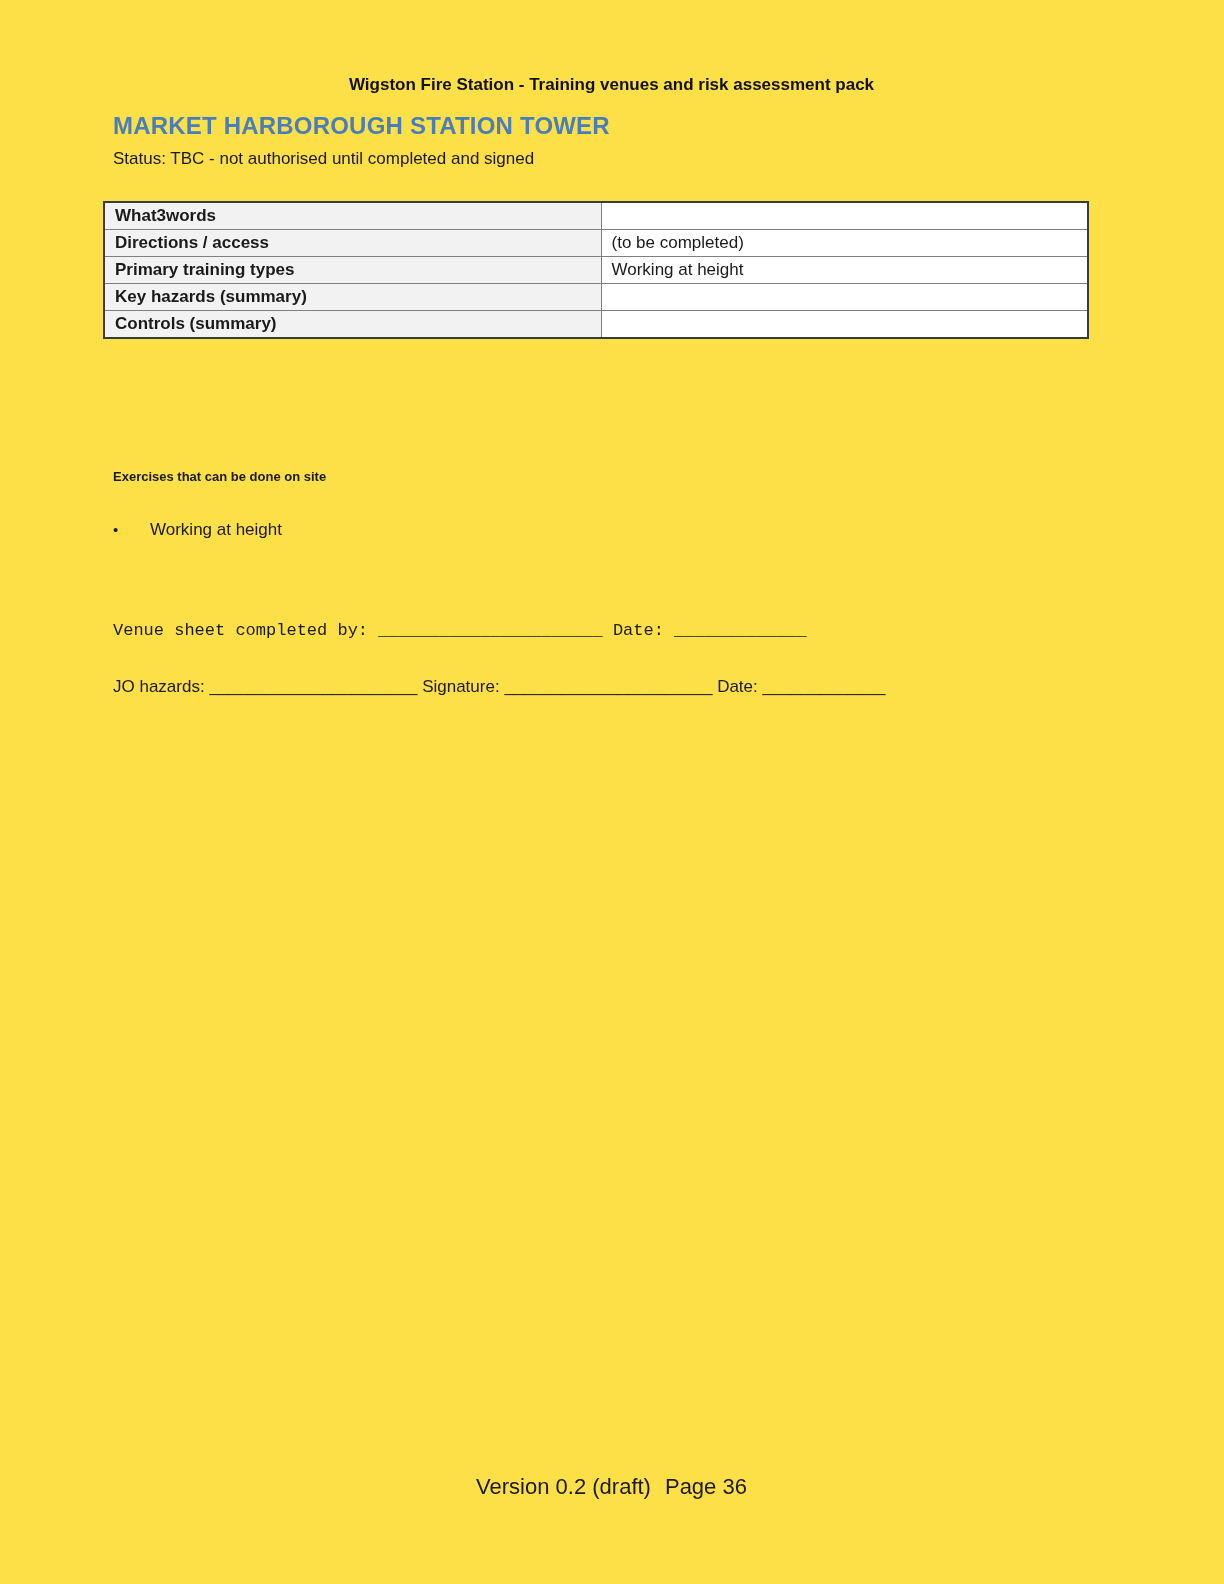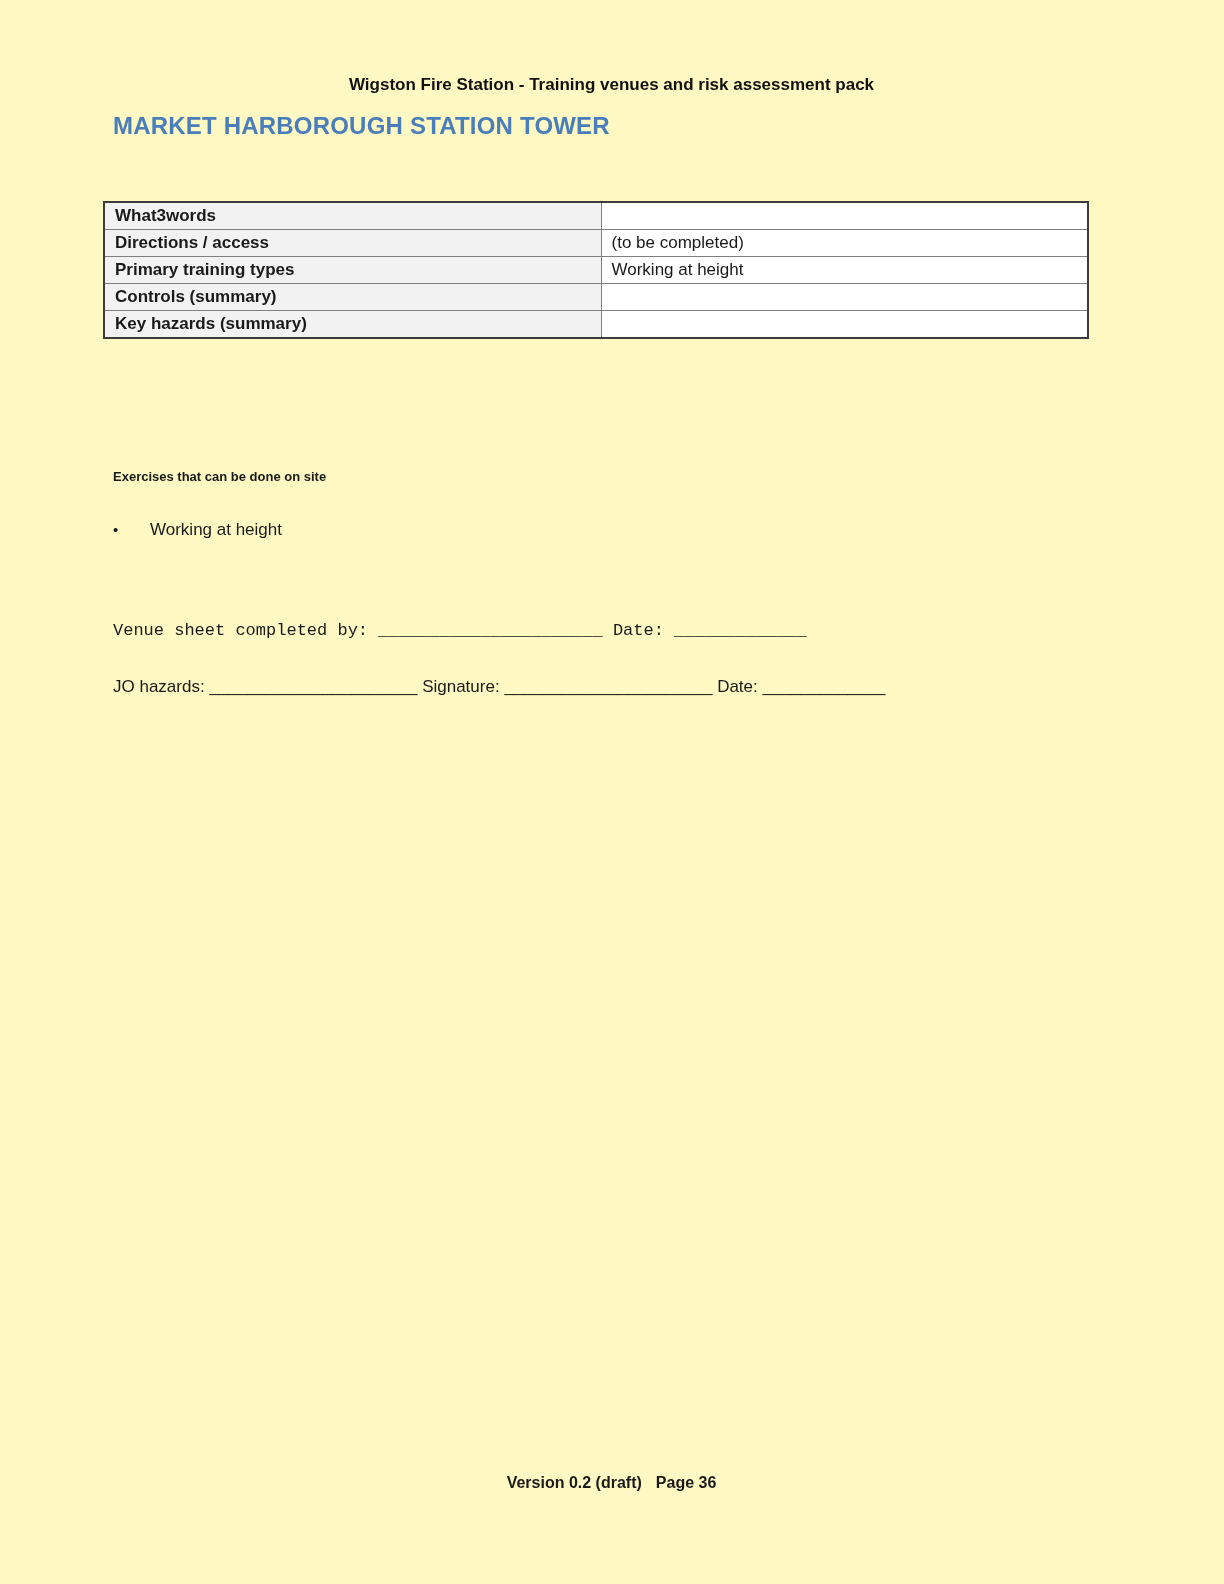--- a/index.html
+++ b/index.html
@@ -1,21 +1,21 @@
 <!DOCTYPE html>
 <html><head>
 <meta charset="utf-8">
 <style>
   * { margin: 0; padding: 0; box-sizing: border-box; }
   html, body { background: #ffffff; }
   .page {
     position: relative;
     width: 1224px;
     height: 1584px;
-    background: #fef9c3;
+    background: #fde047;
     font-family: "Liberation Sans", sans-serif;
     color: #1a1a1a;
     overflow: hidden;
   }
   .doc-header {
     position: absolute;
     top: 75px;
     left: 113px;
     width: 997px;
     text-align: center;
@@ -92,55 +92,55 @@
     white-space: nowrap;
   }
   .signoff-line.line1 { top: 621px; font-family: Liberation Mono, monospace; }
   .signoff-line.line2 { top: 677px; }
   .doc-footer {
     position: absolute;
     top: 1474px;
     left: 113px;
     width: 997px;
     text-align: center;
-    font-size: 16px;
-    font-weight: bold;
+    font-size: 22px;
   }
   .doc-footer .footer-sep { display: inline-block; width: 14px; }
 </style>
 </head>
 <body>
 
 <div class="page">
 
   <div class="doc-header">Wigston Fire Station - Training venues and risk assessment pack</div>
 
   <div class="section-title">MARKET HARBOROUGH STATION TOWER</div>
 
+  <div class="status-line">Status: TBC - not authorised until completed and signed</div>
 
   <table class="venue-table">
     <tbody>
       <tr>
         <td class="label-cell">What3words</td>
         <td class="value-cell"></td>
       </tr>
       <tr>
         <td class="label-cell">Directions / access</td>
         <td class="value-cell">(to be completed)</td>
       </tr>
       <tr>
         <td class="label-cell">Primary training types</td>
         <td class="value-cell">Working at height</td>
       </tr>
       <tr>
-        <td class="label-cell">Controls (summary)</td>
+        <td class="label-cell">Key hazards (summary)</td>
         <td class="value-cell"></td>
       </tr>
       <tr>
-        <td class="label-cell">Key hazards (summary)</td>
+        <td class="label-cell">Controls (summary)</td>
         <td class="value-cell"></td>
       </tr>
     </tbody>
   </table>
 
   <div class="exercises-heading">Exercises that can be done on site</div>
 
   <div class="bullet-row">
     <span class="bullet-glyph">•</span>
     <span>Working at height</span>

